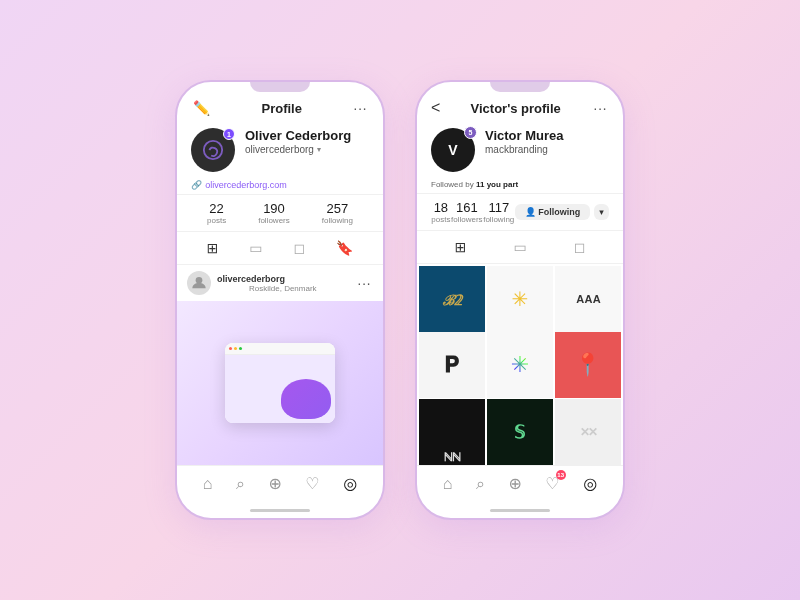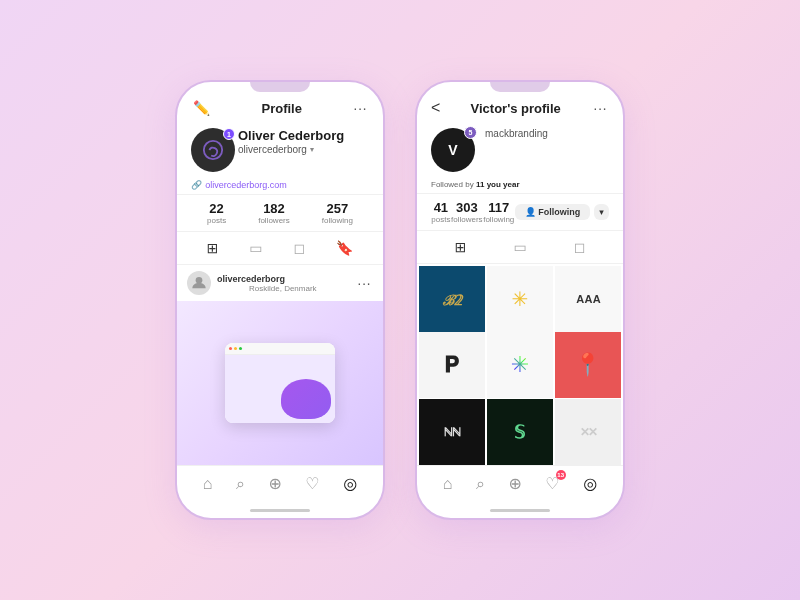--- a/index.html
+++ b/index.html
@@ -72,21 +72,21 @@
       background: none;
       border: none;
       padding: 2px;
     }
 
     
     .profile-section {
       padding: 6px 14px;
       display: flex;
       align-items: flex-start;
-      gap: 3px;
+      gap: 10px;
     }
 
     .avatar-wrap {
       position: relative;
       flex-shrink: 0;
     }
 
     .avatar {
       width: 44px;
       height: 44px;
@@ -165,21 +165,21 @@
     }
 
     .stat-item {
       display: flex;
       flex-direction: column;
       align-items: center;
     }
 
     .stat-number {
       font-size: 13px;
-      font-weight: 700;
+      font-weight: 400;
       color: #1a1a1a;
     }
 
     .stat-label {
       font-size: 8px;
       color: #888;
     }
 
     
     .tab-icons-row {
@@ -527,21 +527,21 @@
       <span>🔗</span>
       <span>olivercederborg.com</span>
     </div>
 
     <div class="stats-row">
       <div class="stat-item">
         <span class="stat-number">22</span>
         <span class="stat-label">posts</span>
       </div>
       <div class="stat-item">
-        <span class="stat-number">182</span>
+        <span class="stat-number">190</span>
         <span class="stat-label">followers</span>
       </div>
       <div class="stat-item">
         <span class="stat-number">257</span>
         <span class="stat-label">following</span>
       </div>
     </div>
 
     <div class="tab-icons-row">
       <span class="tab-icon active">⊞</span>
@@ -598,36 +598,37 @@
       <span class="header-title">Victor's profile</span>
       <button class="icon-btn">···</button>
     </div>
 
     <div class="victor-profile-section">
       <div class="v-avatar">
         <span>V</span>
         <div class="v-level-badge">5</div>
       </div>
       <div class="profile-info">
+        <div class="profile-name">Victor Murea</div>
         <div class="profile-username">mackbranding</div>
       </div>
     </div>
 
 
     <div class="followed-by">
-      Followed by <span>11</span> <span>you year</span>
+      Followed by <span>11</span> <span>you part</span>
     </div>
 
     <div class="stats-row" style="position:relative;">
       <div class="stat-item">
-        <span class="stat-number">41</span>
+        <span class="stat-number">18</span>
         <span class="stat-label">posts</span>
       </div>
       <div class="stat-item">
-        <span class="stat-number">303</span>
+        <span class="stat-number">161</span>
         <span class="stat-label">followers</span>
       </div>
       <div class="stat-item">
         <span class="stat-number">117</span>
         <span class="stat-label">following</span>
       </div>
       <div class="follow-btn-row">
         <button class="follow-btn">
           <span>👤</span>
           <span>Following</span>
@@ -657,21 +658,21 @@
       <div class="logo-cell light" style="background:#f5f5f5;">
         <span class="logo-p" style="font-family:Georgia,serif; font-weight:900;">𝐏</span>
       </div>
       <div class="logo-cell light">
         <span class="logo-star" style="background: linear-gradient(45deg,#ff4444,#4444ff,#44ff44,#ffaa00); -webkit-background-clip:text; -webkit-text-fill-color:transparent;">✳</span>
       </div>
       <div class="logo-cell coral">
         <span class="logo-pin">📍</span>
       </div>
 
-      <div class="logo-cell" style="background:#111;">
+      <div class="logo-cell" style="background:#111;align-items:flex-end;">
         <span style="color:#e0e0e0; font-size:12px; font-weight:900; letter-spacing:-1px;">ℕℕ</span>
       </div>
       <div class="logo-cell" style="background:#0a1a10;">
         <span style="color:#60d890; font-size:18px; font-weight:900;">𝕊</span>
       </div>
       <div class="logo-cell light" style="background:#f0f0f0;">
         <span style="font-size:12px; font-weight:900; letter-spacing:-2px; color:#ccc;">✕✕</span>
       </div>
     </div>
 

